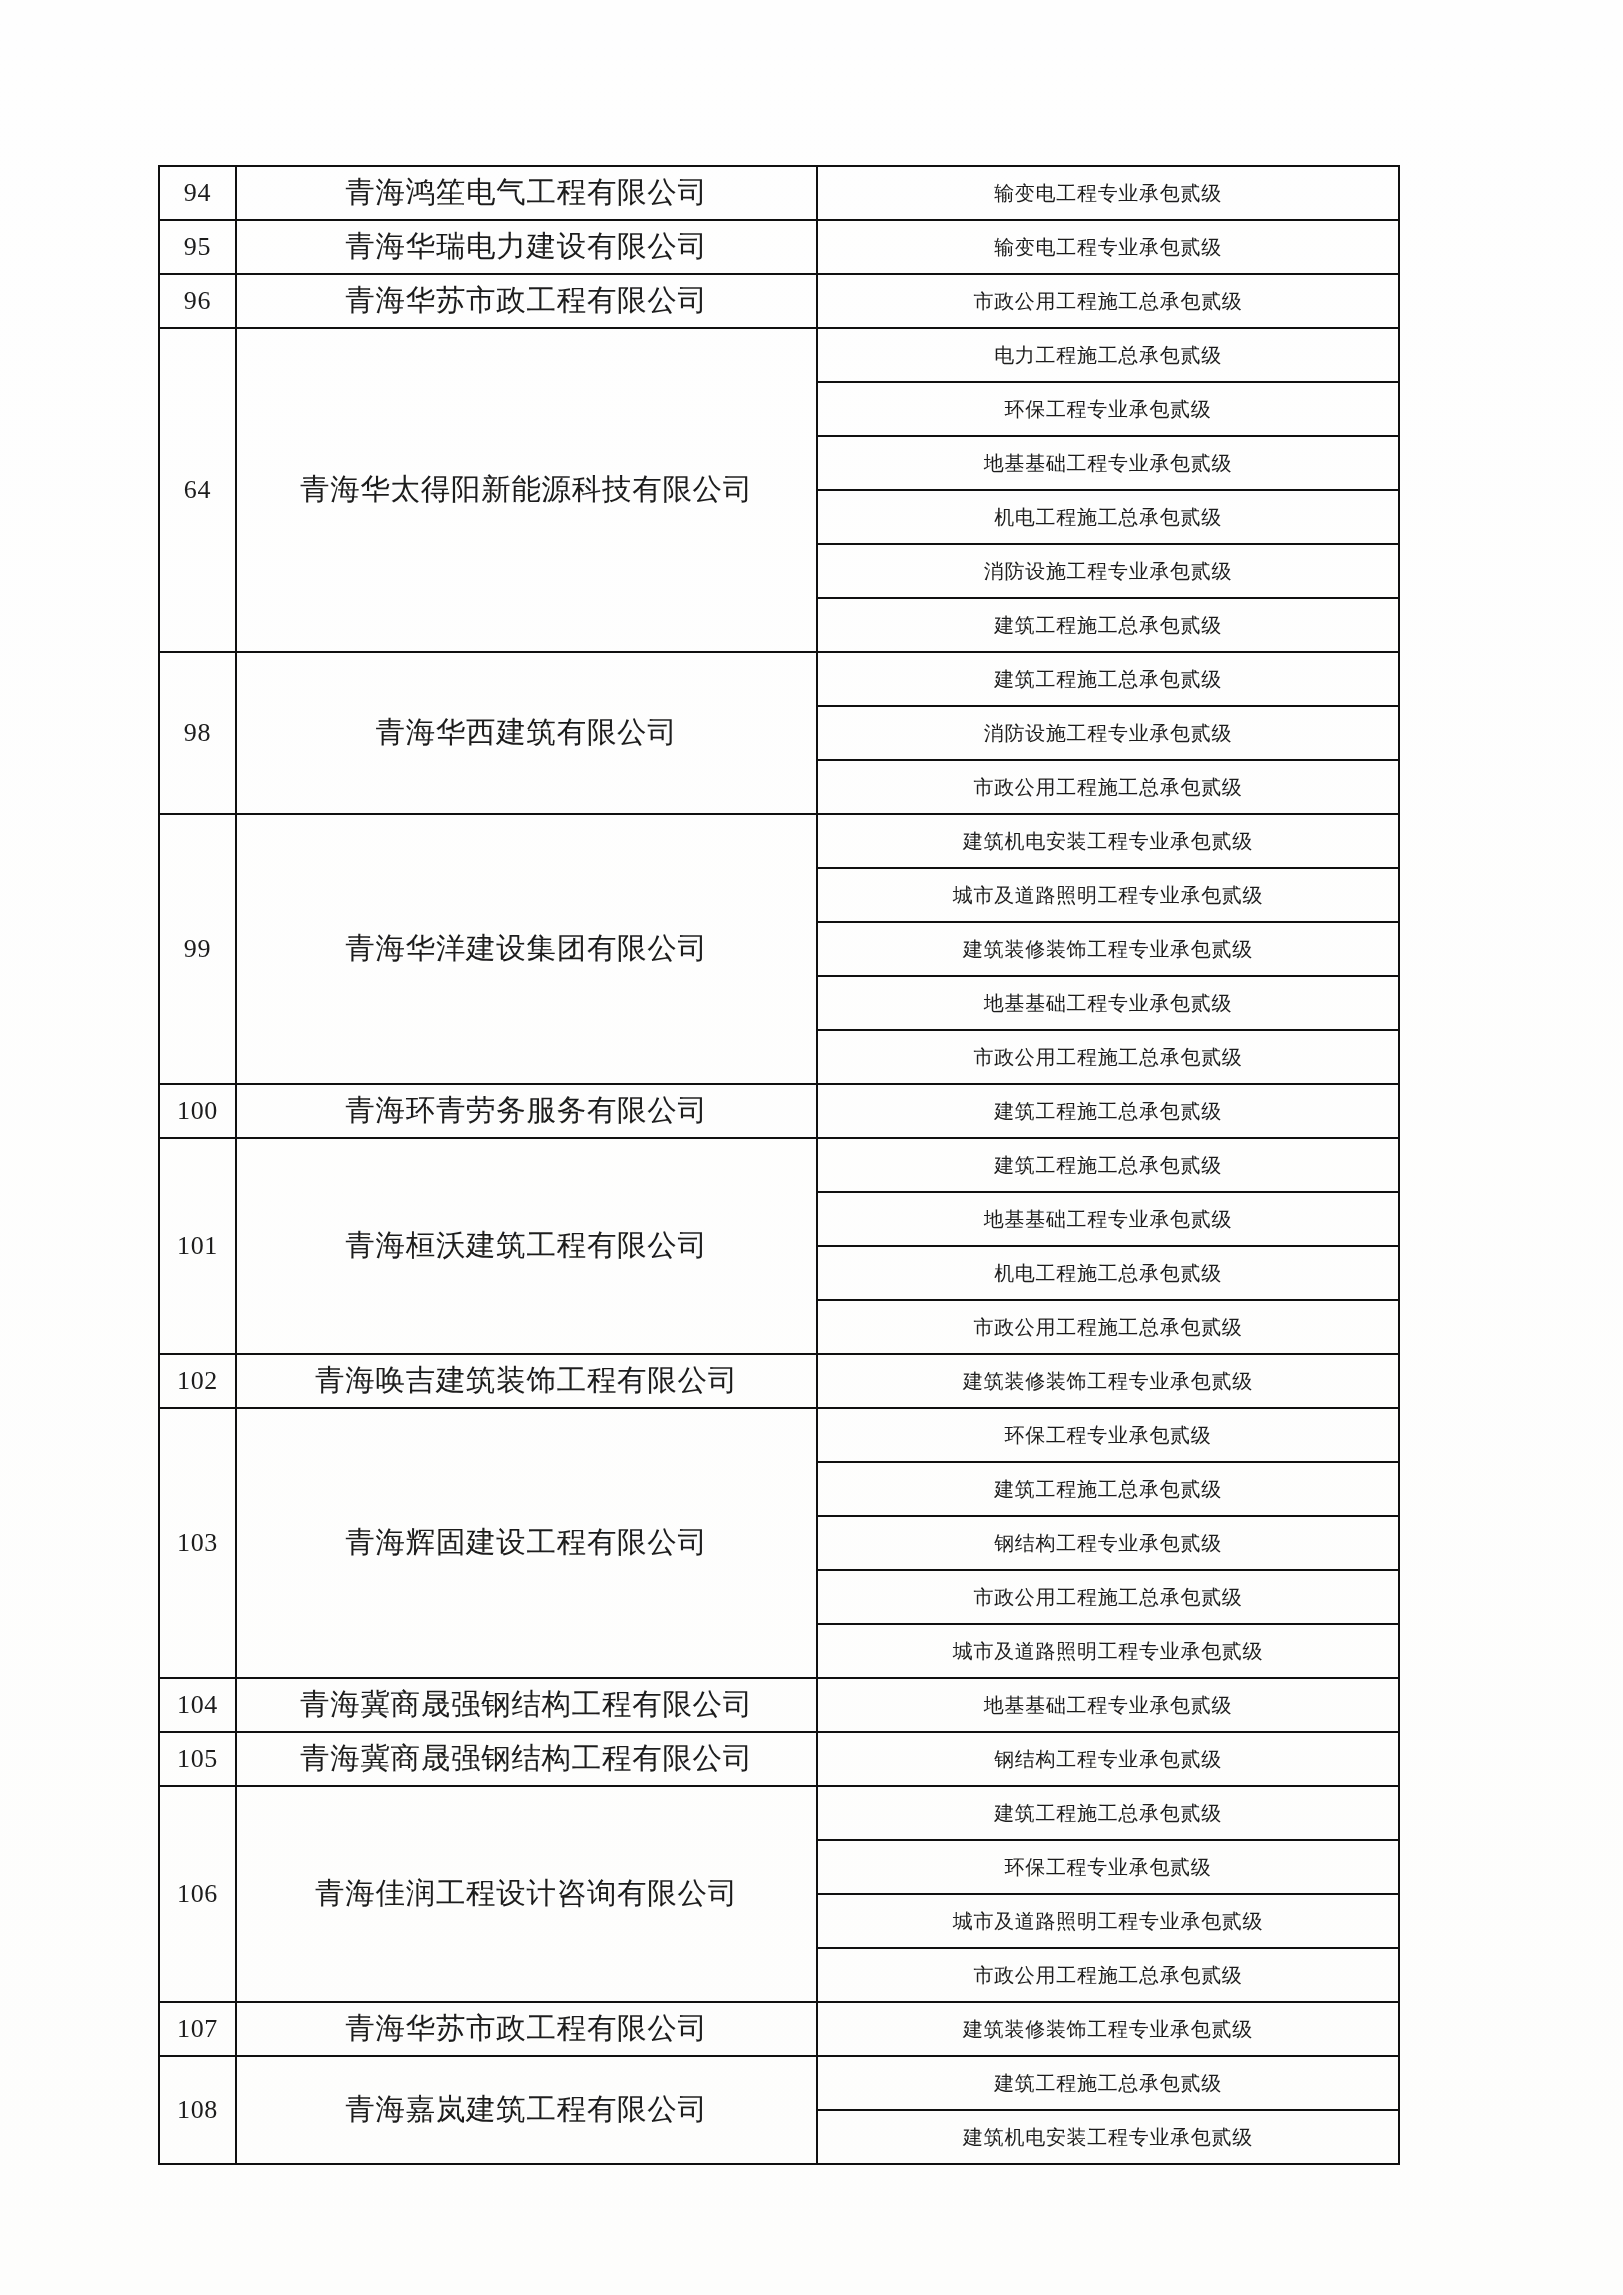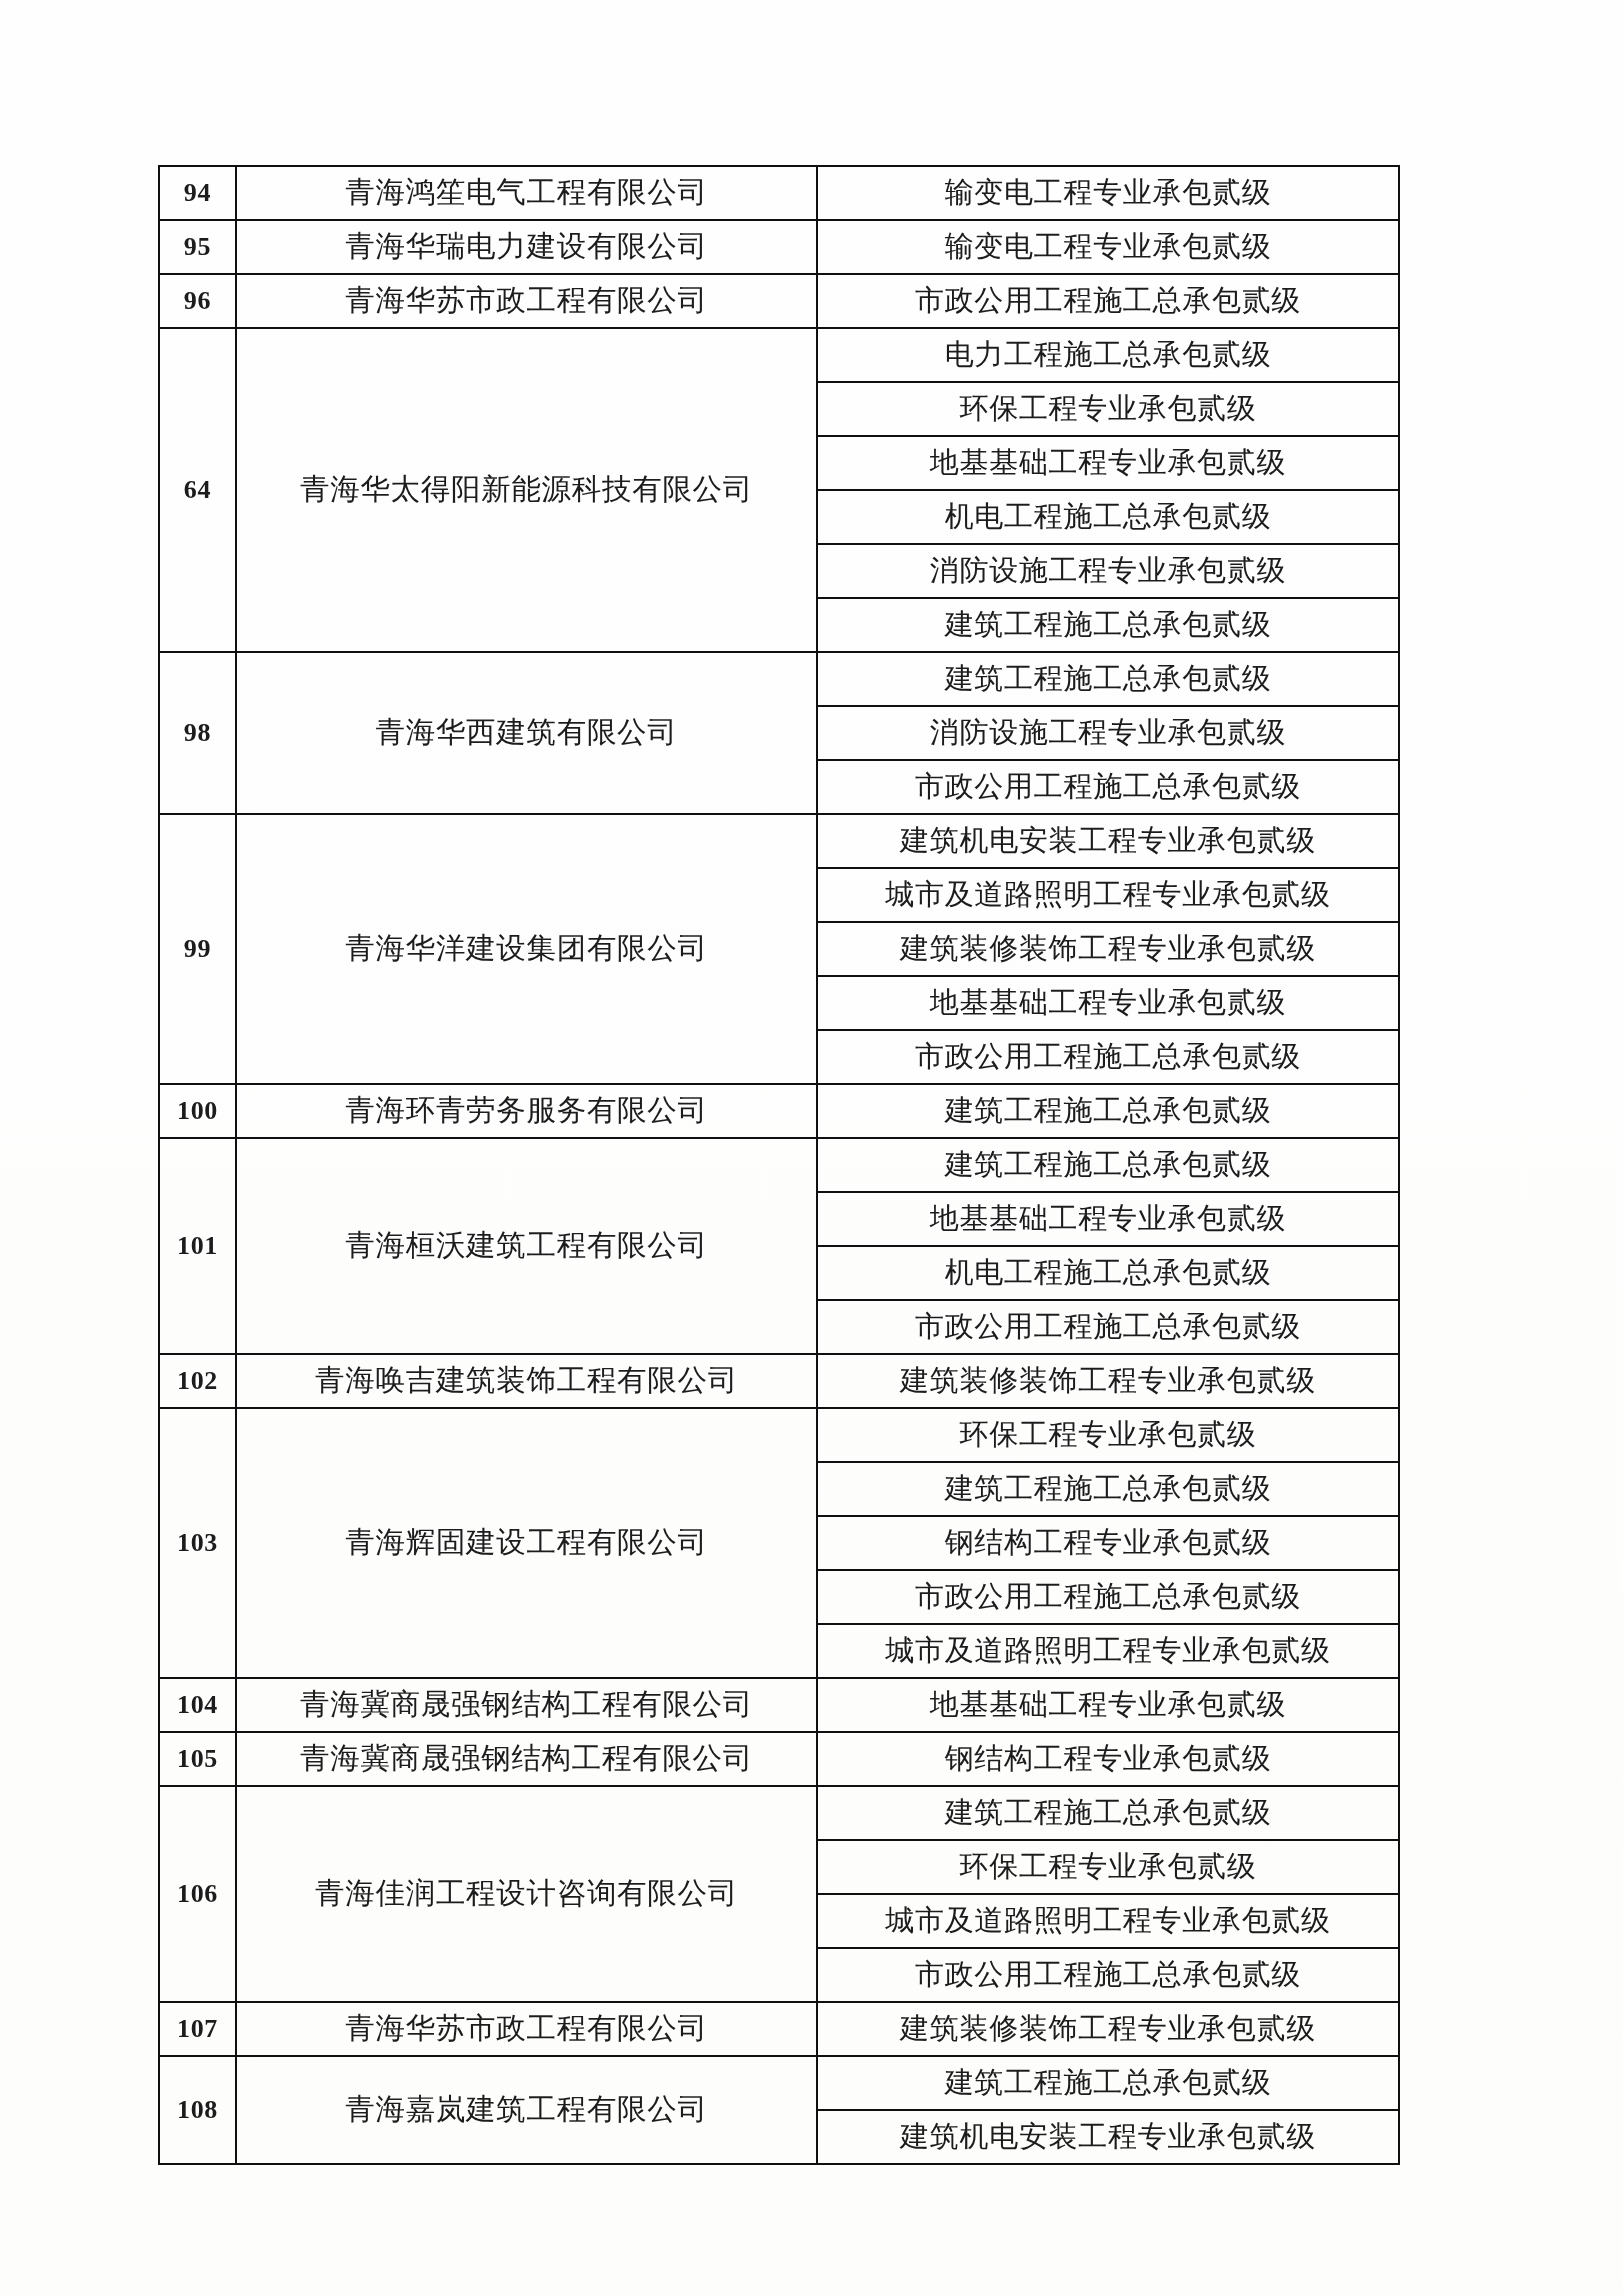--- a/index.html
+++ b/index.html
@@ -37,29 +37,28 @@
     color: #1c1c1c;
     white-space: nowrap;
     overflow: hidden;
   }
   table.qual-table tr {
     height: 54px;
   }
   td.cell-no {
     font-size: 26px;
     letter-spacing: 0.7px;
-    font-weight: bold;
   }
   td.cell-company {
     font-size: 29.5px;
     letter-spacing: 0.7px;
     border-radius: 13px;
   }
   td.cell-qual {
-    font-size: 29px;
+    font-size: 20px;
     letter-spacing: 0.7px;
   }
 </style>
 </head>
 <body>
 
 <div class="sheet"></div>
 
 <table class="qual-table">
   <colgroup>

